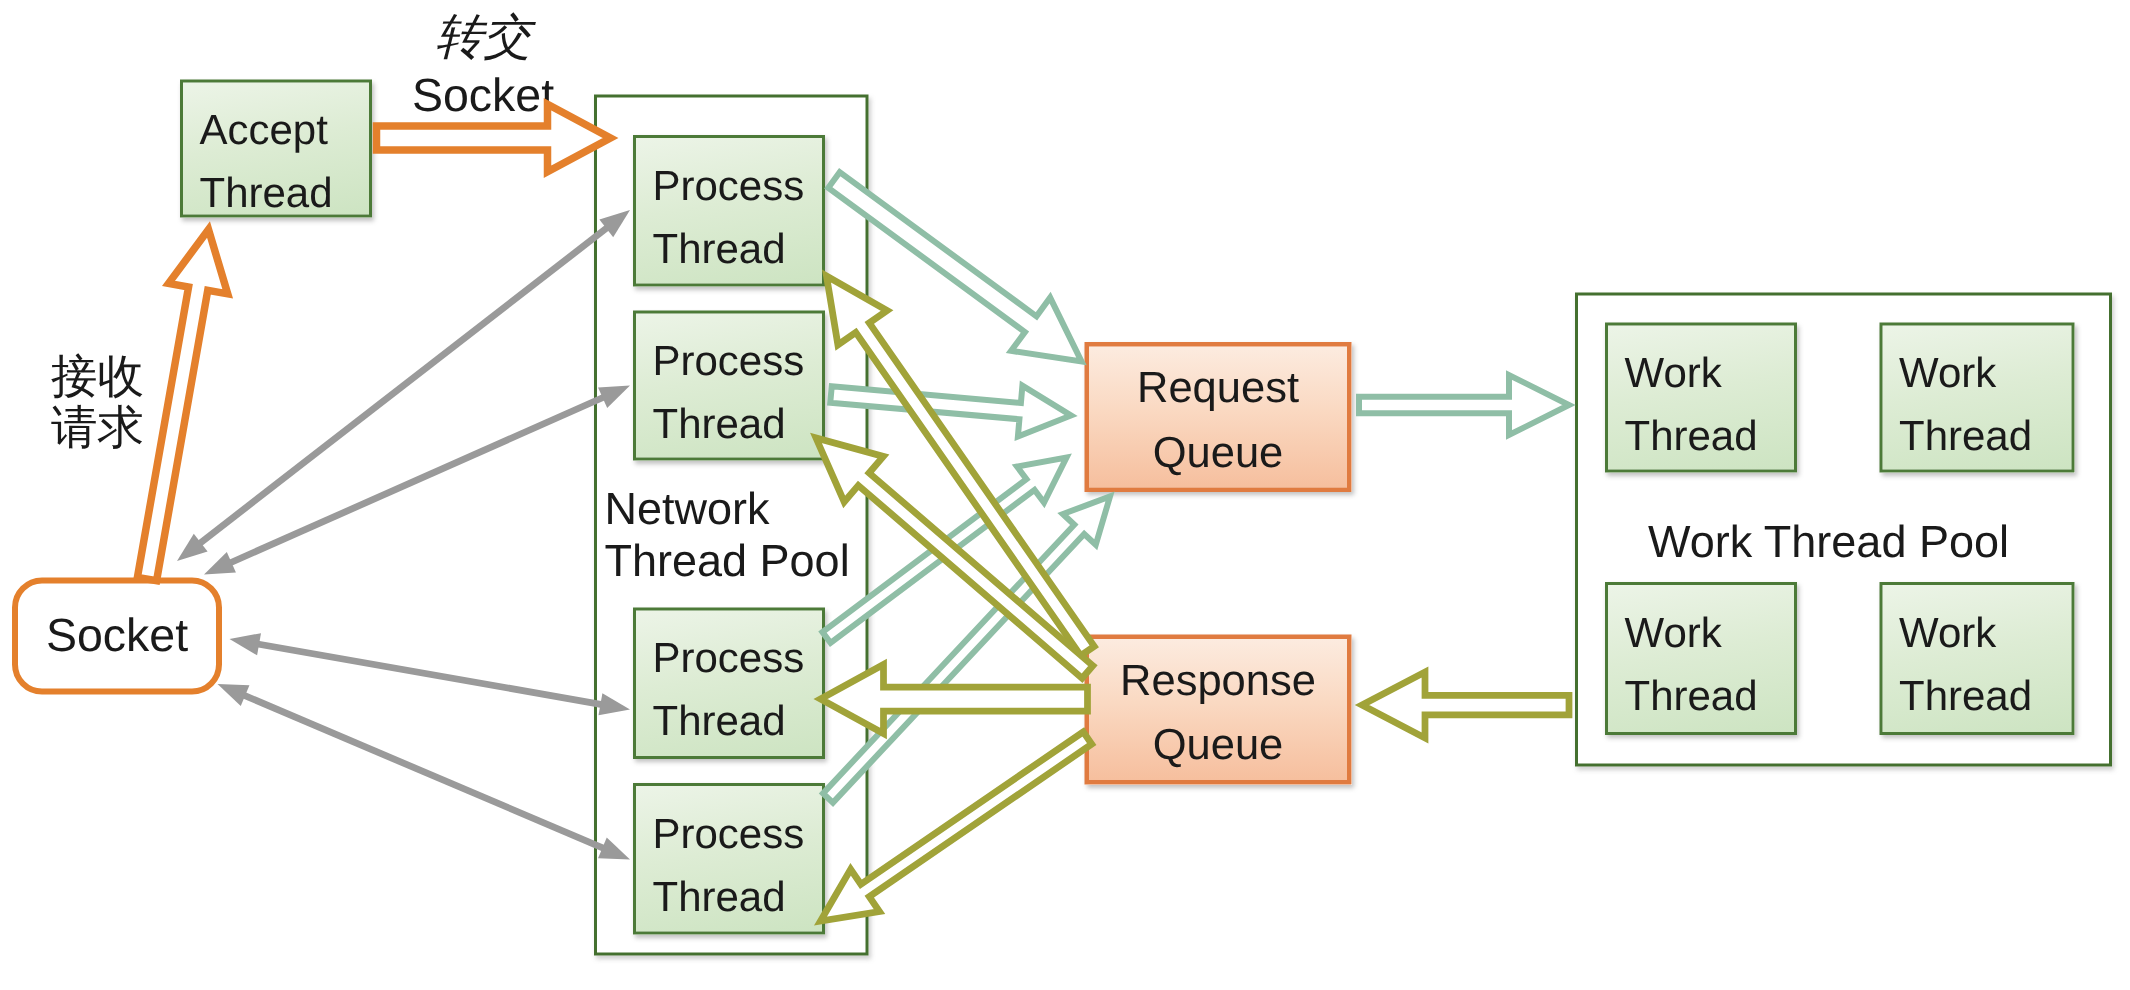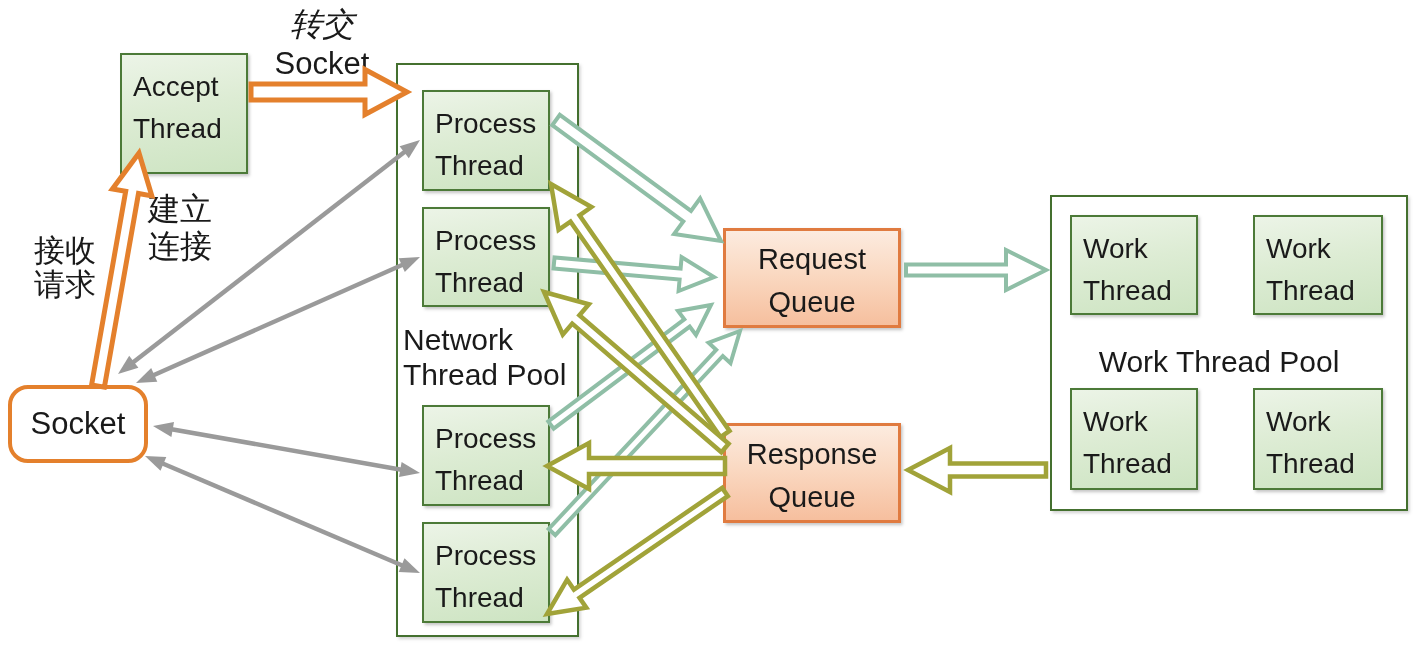--- a/index.html
+++ b/index.html
@@ -47,21 +47,21 @@
 
 <div class="stage">
 
   <div class="abs pool" style="left:396px;top:63px;width:183px;height:574px;"></div>
   <div class="abs pool" style="left:1050px;top:195px;width:358px;height:316px;"></div>
 
   <div class="abs socket-box" style="left:8px;top:385px;width:140px;height:78px;">
     <span>Socket</span>
   </div>
 
-  <div class="abs green-box" style="left:120px;top:53px;width:128px;height:121px;">Accept Thread</div>
+  <div class="abs green-box" style="left:120px;top:53px;width:128px;height:92px;">Accept Thread</div>
 
   <div class="abs green-box" style="left:422px;top:90px;width:128px;height:101px;">Process Thread</div>
   <div class="abs green-box" style="left:422px;top:207px;width:128px;height:100px;">Process Thread</div>
   <div class="abs green-box" style="left:422px;top:405px;width:128px;height:101px;">Process Thread</div>
   <div class="abs green-box" style="left:422px;top:522px;width:128px;height:101px;">Process Thread</div>
 
   <div class="abs pool-label" style="left:403px;top:322px;width:180px;">Network Thread Pool</div>
 
   <div class="abs queue-box" style="left:723px;top:228px;width:178px;height:100px;">Request Queue</div>
   <div class="abs queue-box" style="left:723px;top:423px;width:178px;height:100px;">Response Queue</div>
@@ -71,21 +71,20 @@
   <div class="abs green-box" style="left:1070px;top:388px;width:128px;height:102px;">Work Thread</div>
   <div class="abs green-box" style="left:1253px;top:388px;width:130px;height:102px;">Work Thread</div>
 
   <div class="abs pool-label" style="left:1040px;top:344px;width:358px;text-align:center;">Work Thread Pool</div>
 
   <div class="abs handoff-label" style="left:252px;top:4px;width:140px;">
     <div style="font-size:32px;font-style:italic;">转交</div>
     <div>Socket</div>
   </div>
   <div class="abs cjk" style="left:30px;top:221px;width:70px;line-height:34px;font-size:31px;margin-top:13px;">接收请求</div>
-  <div class="abs cjk" style="left:143px;top:191px;width:74px;line-height:37px;">建立连接</div>
 
   <svg class="arrow-layer" width="1420" height="660" viewBox="0 0 1420 660" id="arrow-svg">
       <polygon points="251.0,100.0 365.0,100.0 365.0,114.5 407.0,92.0 365.0,69.5 365.0,84.0 251.0,84.0" fill="#ffffff" stroke="#E4802C" stroke-width="5" stroke-linejoin="miter"></polygon>
       <polygon points="104.4,387.1 138.5,193.5 151.8,195.9 139.0,153.0 112.4,188.9 125.7,191.3 91.6,384.9" fill="#ffffff" stroke="#E4802C" stroke-width="5" stroke-linejoin="miter"></polygon>
       <polygon points="552.2,125.2 683.3,221.4 674.1,233.9 721.0,241.0 700.1,198.4 691.0,210.9 559.8,114.8" fill="#ffffff" stroke="#8FBEA6" stroke-width="4" stroke-linejoin="miter"></polygon>
       <polygon points="553.5,268.5 679.6,279.5 678.6,291.0 714.0,277.0 681.6,257.1 680.6,268.6 554.5,257.5" fill="#ffffff" stroke="#8FBEA6" stroke-width="4" stroke-linejoin="miter"></polygon>
       <polygon points="553.7,428.6 689.7,326.6 696.0,335.0 711.0,305.0 678.0,311.0 684.3,319.4 548.3,421.4" fill="#ffffff" stroke="#8FBEA6" stroke-width="4" stroke-linejoin="miter"></polygon>
       <polygon points="555.3,535.1 722.8,356.0 730.5,363.2 740.0,331.0 708.6,342.7 716.2,349.8 548.7,528.9" fill="#ffffff" stroke="#8FBEA6" stroke-width="4" stroke-linejoin="miter"></polygon>
       <polygon points="906.0,275.5 1006.0,275.5 1006.0,290.0 1046.0,270.0 1006.0,250.0 1006.0,264.5 906.0,264.5" fill="#ffffff" stroke="#8FBEA6" stroke-width="4" stroke-linejoin="miter"></polygon>
       <polygon points="729.5,430.9 579.5,215.3 591.4,207.0 551.0,184.0 558.6,229.9 570.5,221.6 720.5,437.1" fill="#ffffff" stroke="#A1A339" stroke-width="4.5" stroke-linejoin="miter"></polygon>

